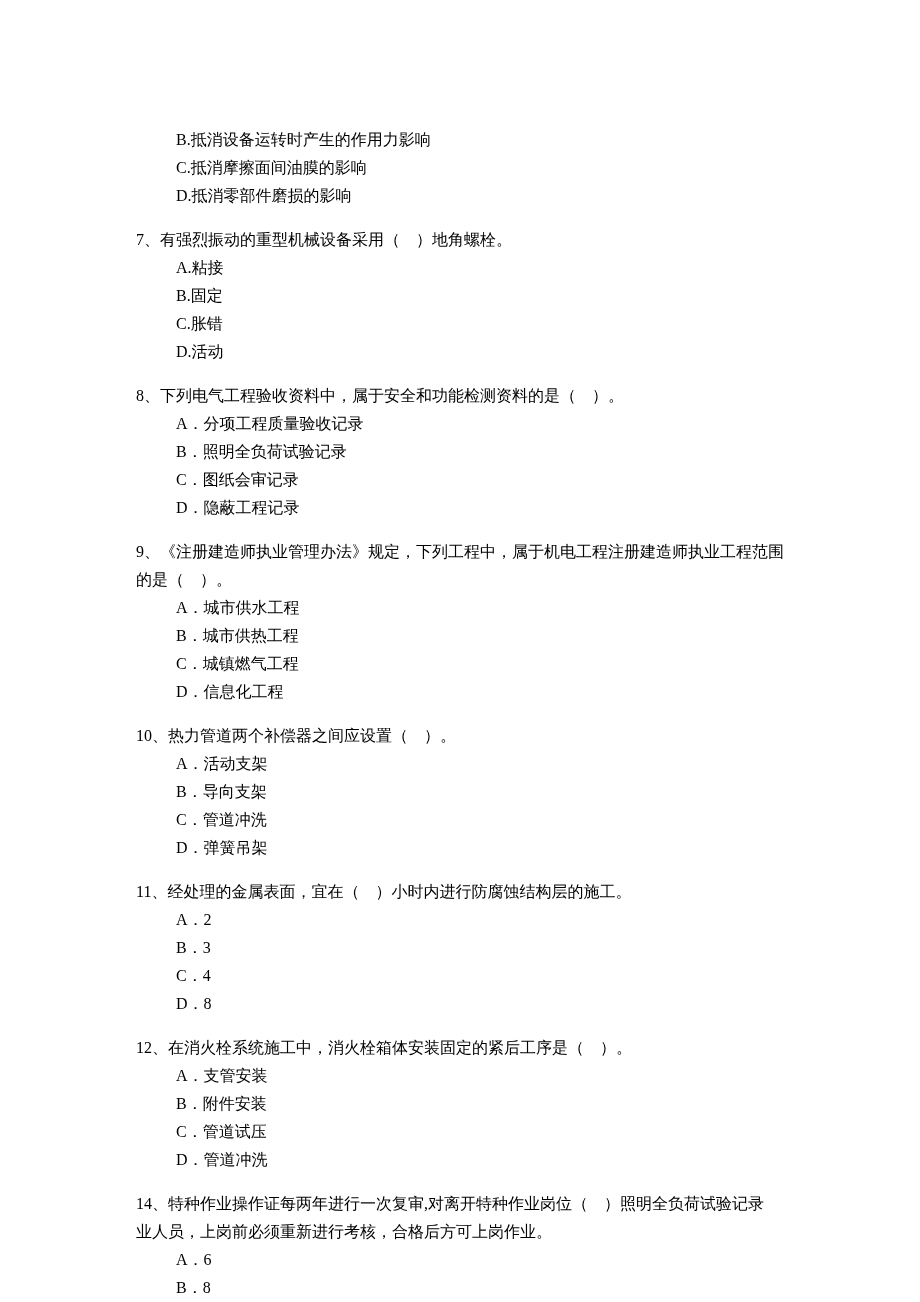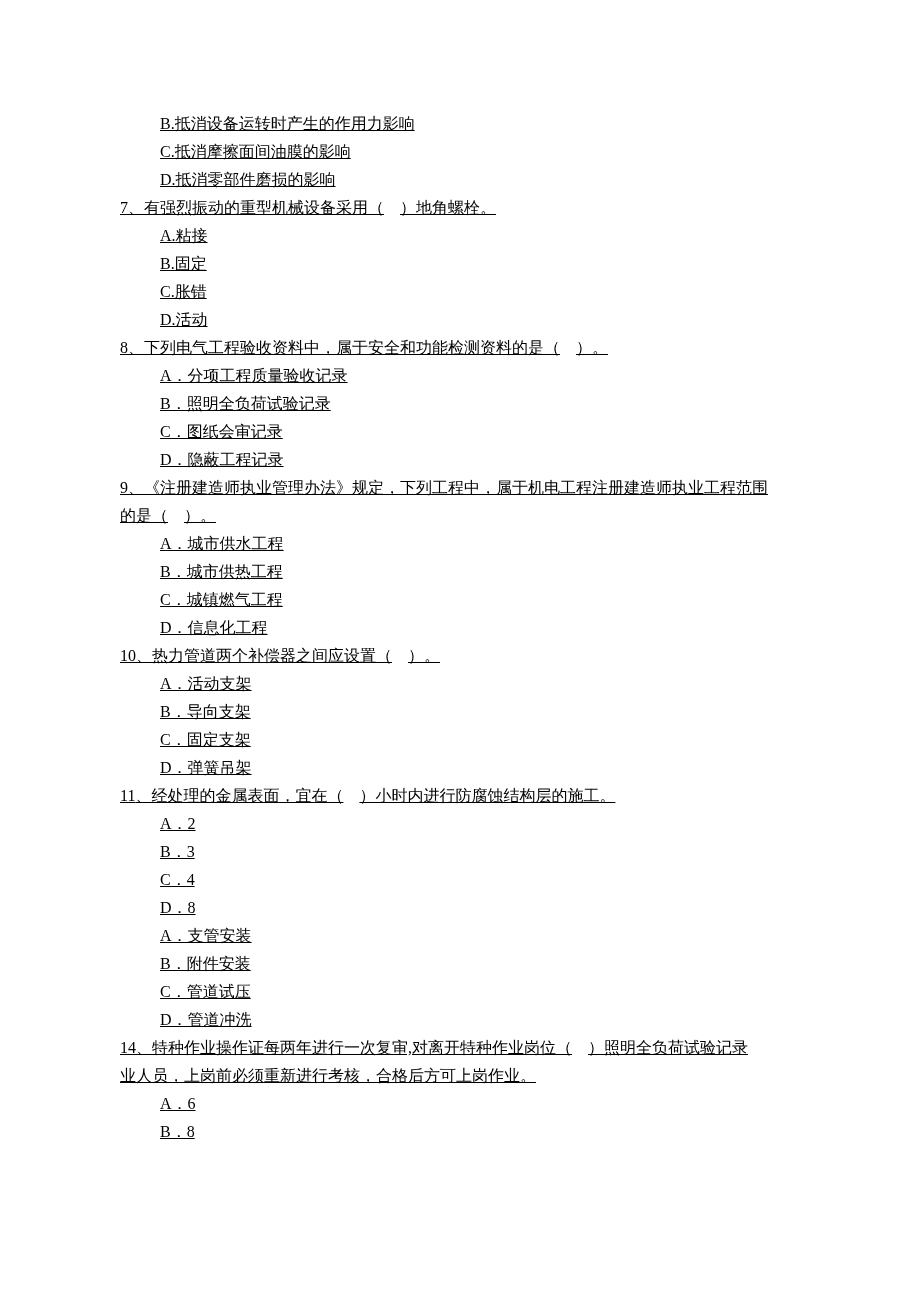--- a/index.html
+++ b/index.html
@@ -12,22 +12,21 @@
       line-height: 1.75;
     }
     .page {
       width: 920px;
       min-height: 1302px;
       box-sizing: border-box;
       padding: 110px 120px 40px 120px;
       position: relative;
     }
     .question-block {
-      margin: 0;
-      text-decoration: underline;
+      margin: 16px;
     }
     .question-stem {
       margin: 0;
       text-indent: 0;
     }
     .option {
       margin: 0;
       padding-left: 40px;
       text-indent: 0;
     }
@@ -82,35 +81,38 @@
     <p class="option">C．城镇燃气工程</p>
     <p class="option">D．信息化工程</p>
   </div>
 
   <div class="question-block">
     <p class="question-stem">
       <span>10</span><span>、热力管道两个补偿器之间应设置（</span><span class="blank">&nbsp;&nbsp;&nbsp;&nbsp;</span><span>）。</span>
     </p>
     <p class="option">A．活动支架</p>
     <p class="option">B．导向支架</p>
-    <p class="option">C．固定支架</p>
+    <p class="option">C．管道冲洗</p>
     <p class="option">D．弹簧吊架</p>
   </div>
 
   <div class="question-block">
     <p class="question-stem">
       <span>11</span><span>、经处理的金属表面，宜在（</span><span class="blank">&nbsp;&nbsp;&nbsp;&nbsp;</span><span>）小时内进行防腐蚀结构层的施工。</span>
     </p>
     <p class="option">A．2</p>
     <p class="option">B．3</p>
     <p class="option">C．4</p>
     <p class="option">D．8</p>
   </div>
 
   <div class="question-block">
+    <p class="question-stem">
+      <span>12</span><span>、在消火栓系统施工中，消火栓箱体安装固定的紧后工序是（</span><span class="blank">&nbsp;&nbsp;&nbsp;&nbsp;</span><span>）。</span>
+    </p>
     <p class="option">A．支管安装</p>
     <p class="option">B．附件安装</p>
     <p class="option">C．管道试压</p>
     <p class="option">D．管道冲洗</p>
   </div>
 
 
   <div class="question-block">
     <p class="question-stem">
       <span>14</span><span>、特种作业操作证每两年进行一次复审,对离开特种作业岗位（</span><span class="blank">&nbsp;&nbsp;&nbsp;&nbsp;</span><span>）照明全负荷试验记录</span>

